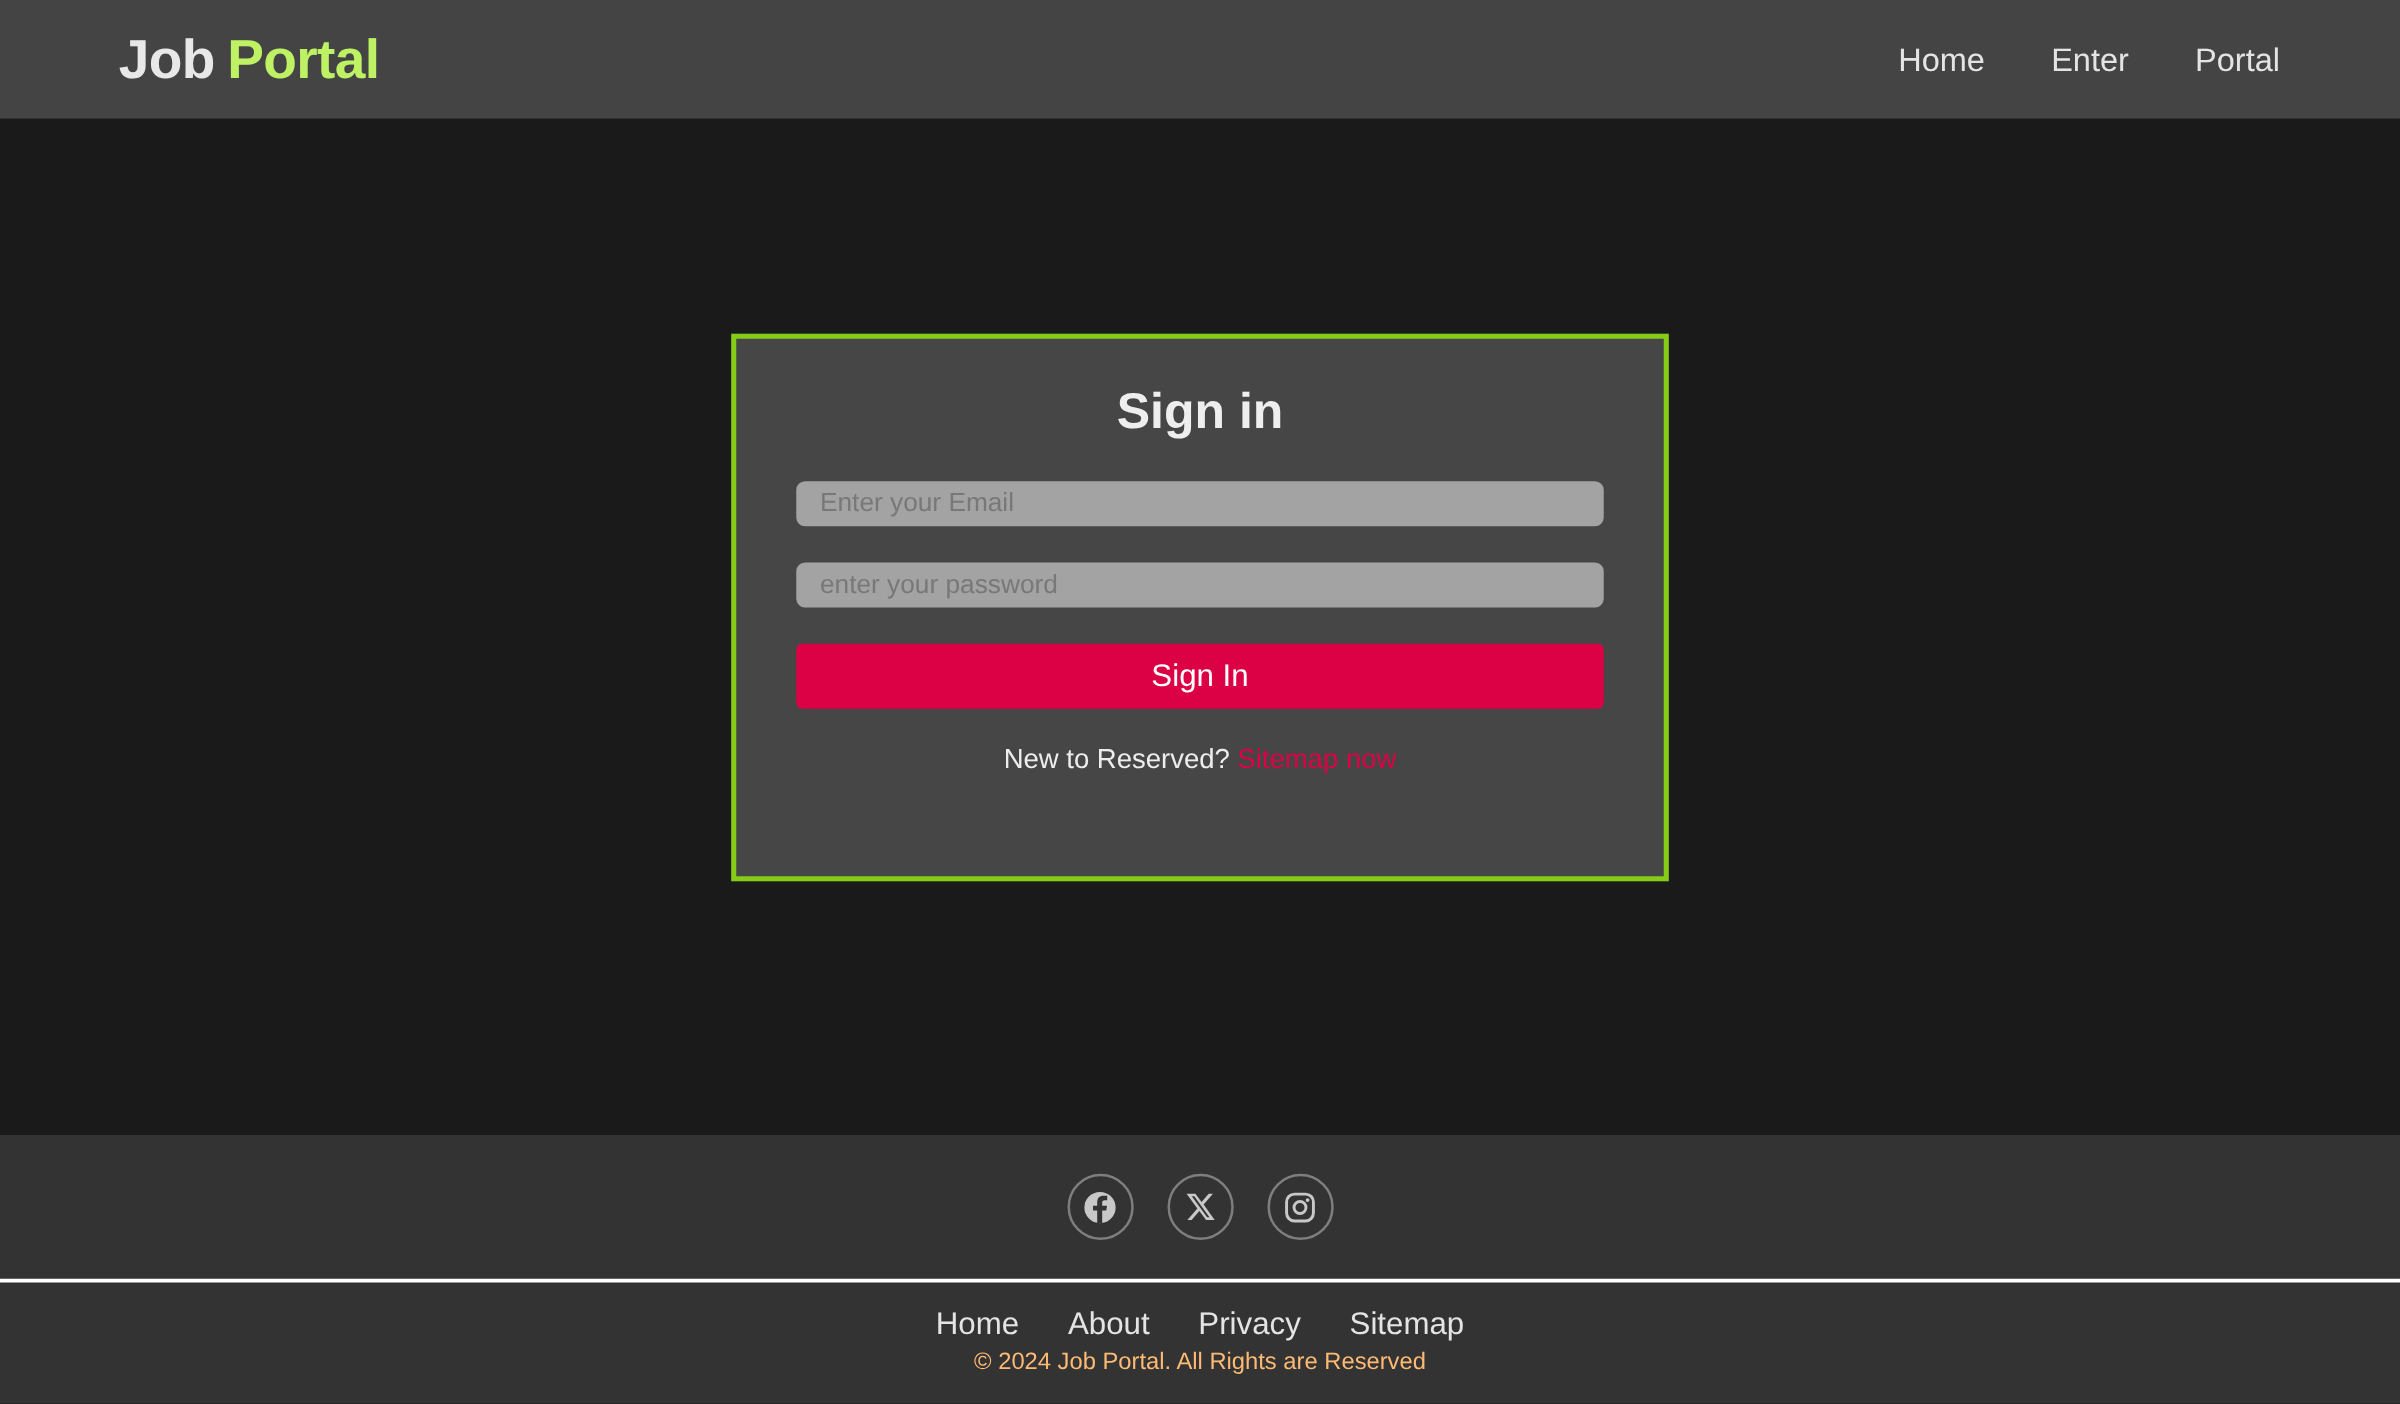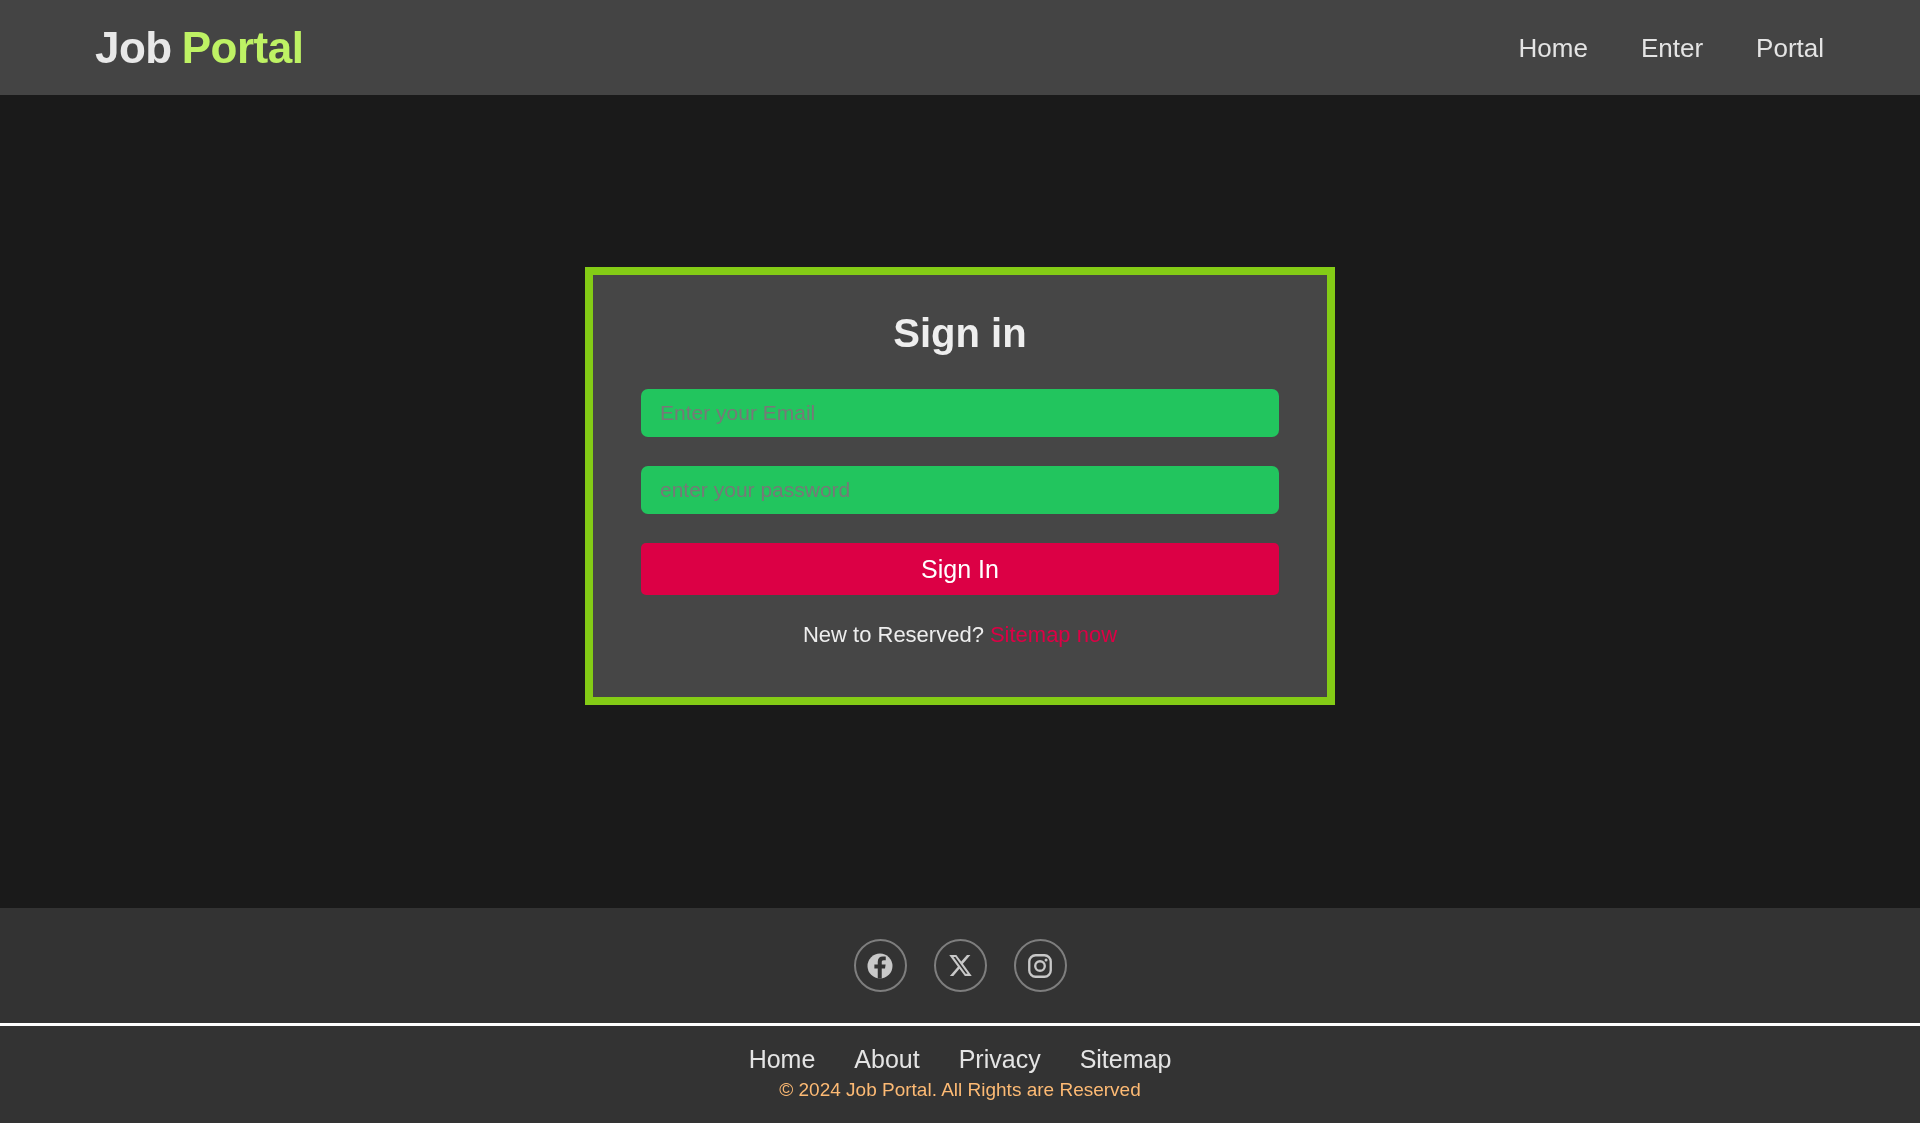--- a/index.html
+++ b/index.html
@@ -59,37 +59,37 @@
     display: flex;
     align-items: flex-start;
     justify-content: center;
     padding-top: 172px;
   }
 
   .signin-card {
     width: 750px;
     height: 438px;
     background: #464646;
-    border: 8px solid #84cc16;
+    border: 4px solid #84cc16;
     padding: 34px 48px 0 48px;
   }
 
   .card-title {
     font-size: 40px;
     font-weight: bold;
     color: #eeeeee;
     text-align: center;
     line-height: 1.2;
     margin-bottom: 32px;
   }
 
   .field {
     width: 100%;
-    height: 48px;
-    background: #22c55e;
+    height: 36px;
+    background: #a3a3a3;
     border: none;
     border-radius: 7px;
     font-family: "Liberation Sans", sans-serif;
     font-size: 21px;
     color: #333333;
     padding: 0 19px;
     display: block;
     margin-bottom: 29px;
   }
   .field::placeholder { color: #787878; opacity: 1; }

